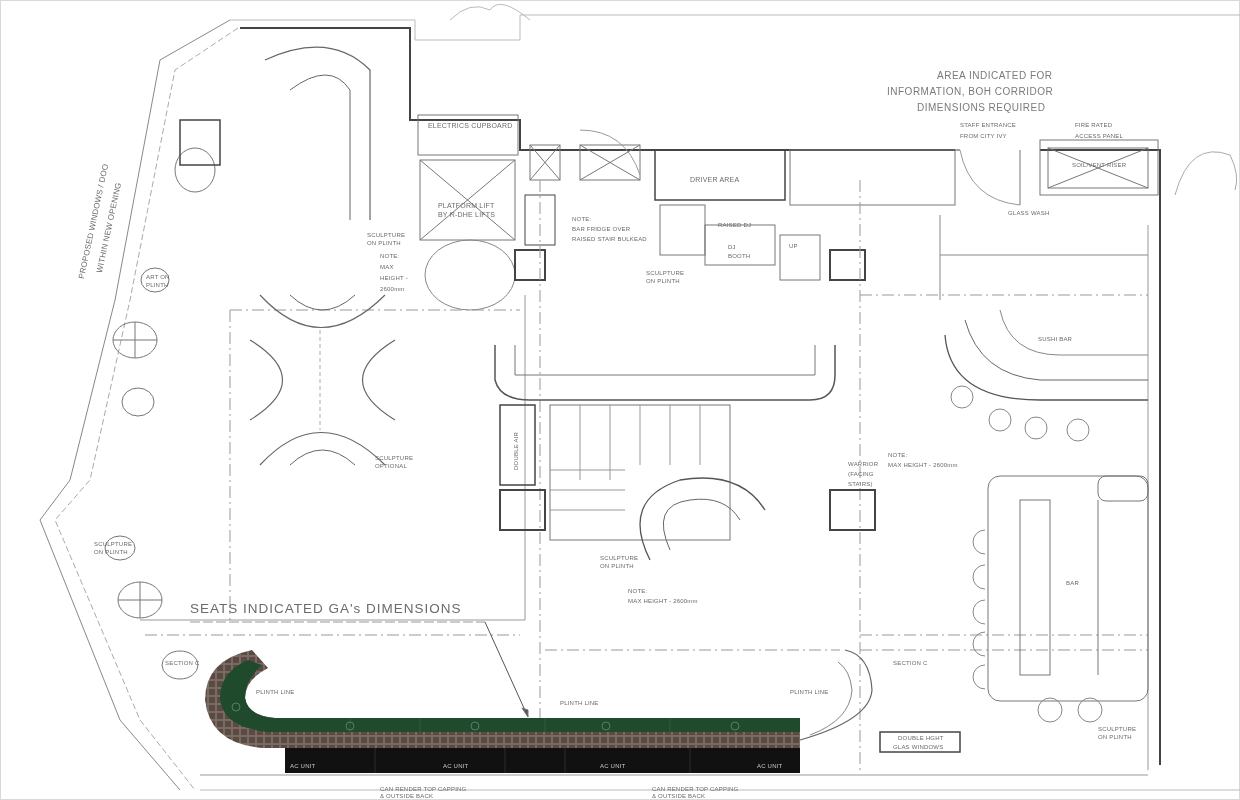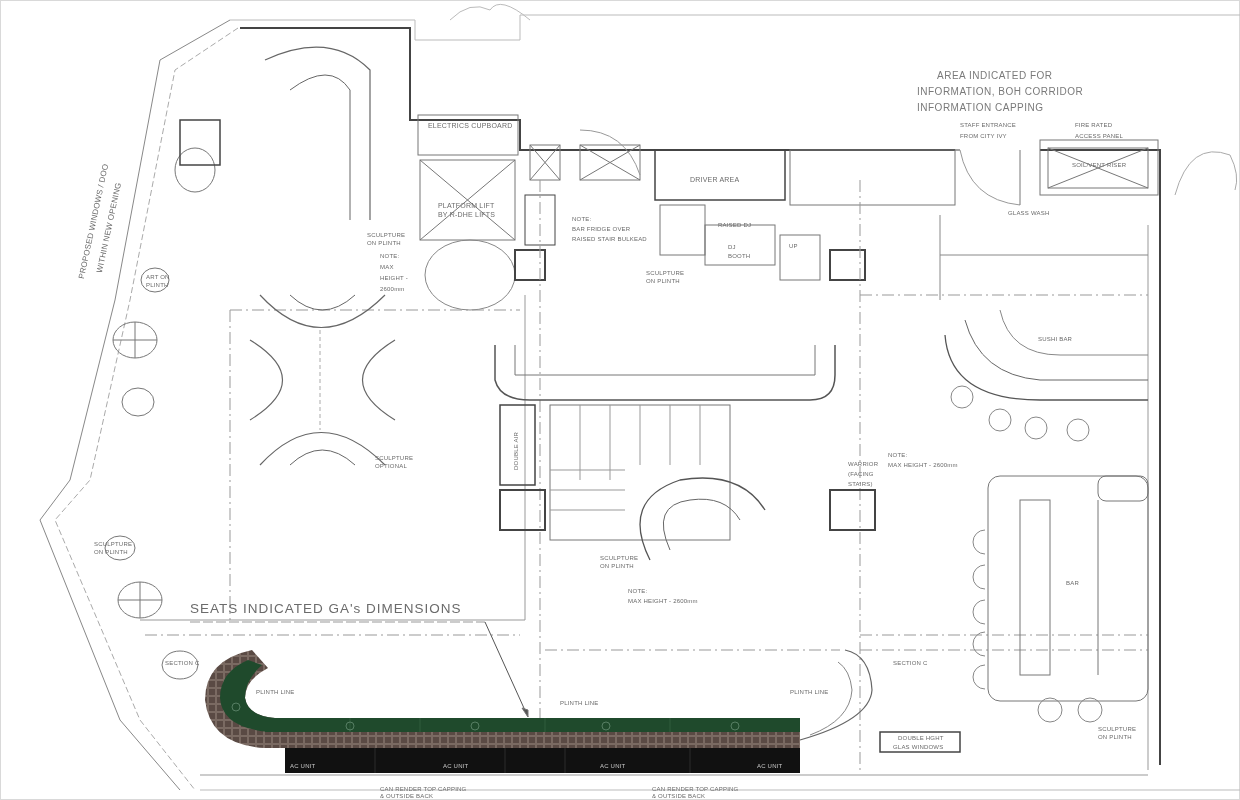--- a/index.html
+++ b/index.html
@@ -191,22 +191,22 @@
         <line x1="505" y1="748" x2="505" y2="773"></line>
       <line x1="565" y1="748" x2="565" y2="773"></line>
         <line x1="690" y1="748" x2="690" y2="773"></line>
     </g>
   </g>
 </svg>
 
 <div class="lbl title" style="left:190px; top:605px;">SEATS INDICATED GA's DIMENSIONS</div>
 
 <div class="lbl big" style="left:937px; top:68px;">AREA INDICATED FOR</div>
-<div class="lbl big" style="left:917px; top:84px;text-align:right;">INFORMATION, BOH CORRIDOR</div>
-<div class="lbl big" style="left:917px; top:100px;">INFORMATION CAPPING</div>
+<div class="lbl big" style="left:887px; top:84px;text-align:right;">INFORMATION, BOH CORRIDOR</div>
+<div class="lbl big" style="left:917px; top:100px;">DIMENSIONS REQUIRED</div>
 
 <div class="lbl rot" style="left:78px; top:278px; font-size:8px; transform:rotate(-78deg);">PROPOSED WINDOWS / DOO</div>
 <div class="lbl rot" style="left:96px; top:272px; font-size:8px; transform:rotate(-78deg);">WITHIN NEW OPENING</div>
 
 <div class="lbl" style="left:428px; top:122px; font-size:7px;">ELECTRICS CUPBOARD</div>
 <div class="lbl" style="left:438px; top:202px; font-size:7px;">PLATFORM LIFT</div>
 <div class="lbl" style="left:438px; top:211px; font-size:7px;">BY R-DHE LIFTS</div>
 
 <div class="lbl" style="left:572px; top:216px;">NOTE:</div>
 <div class="lbl" style="left:572px; top:226px;">BAR FRIDGE OVER</div>

